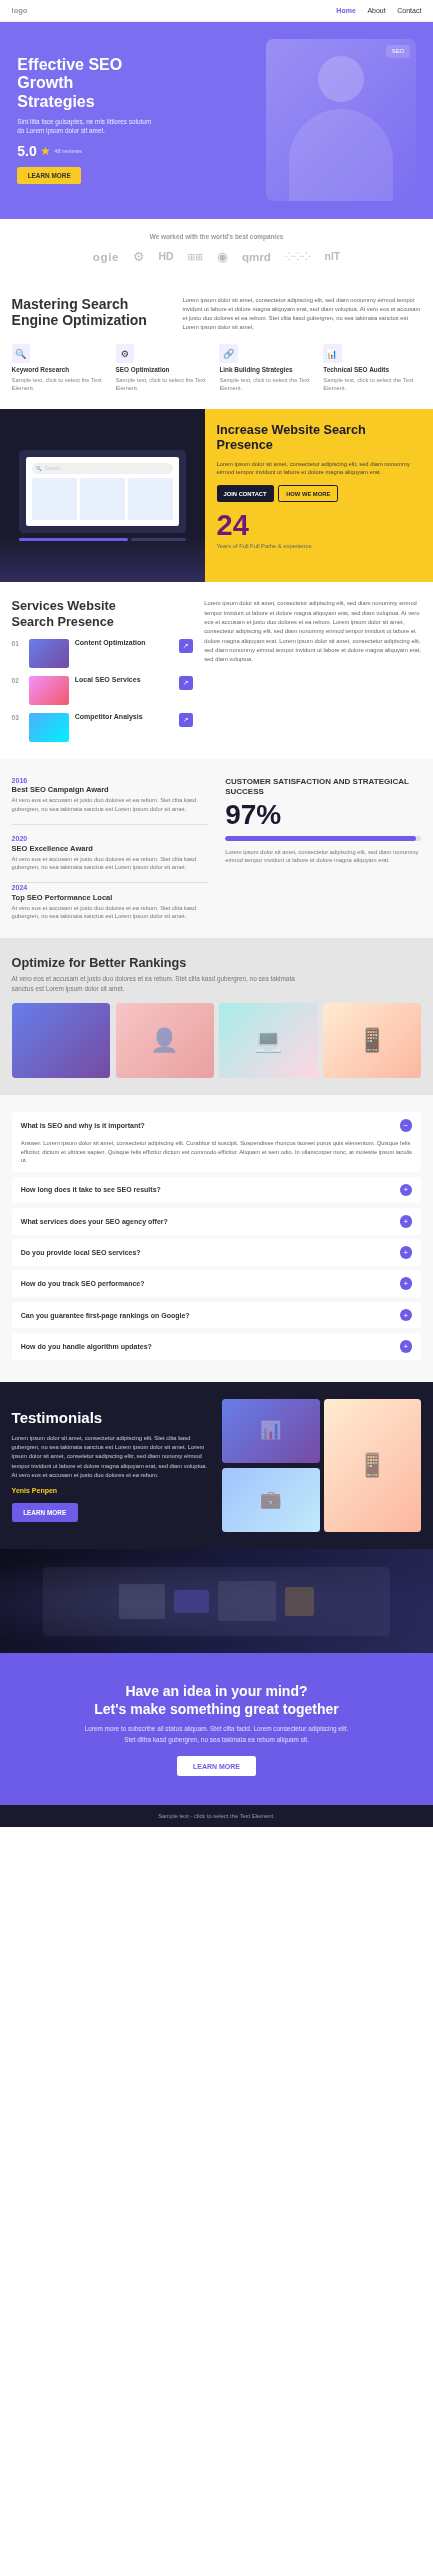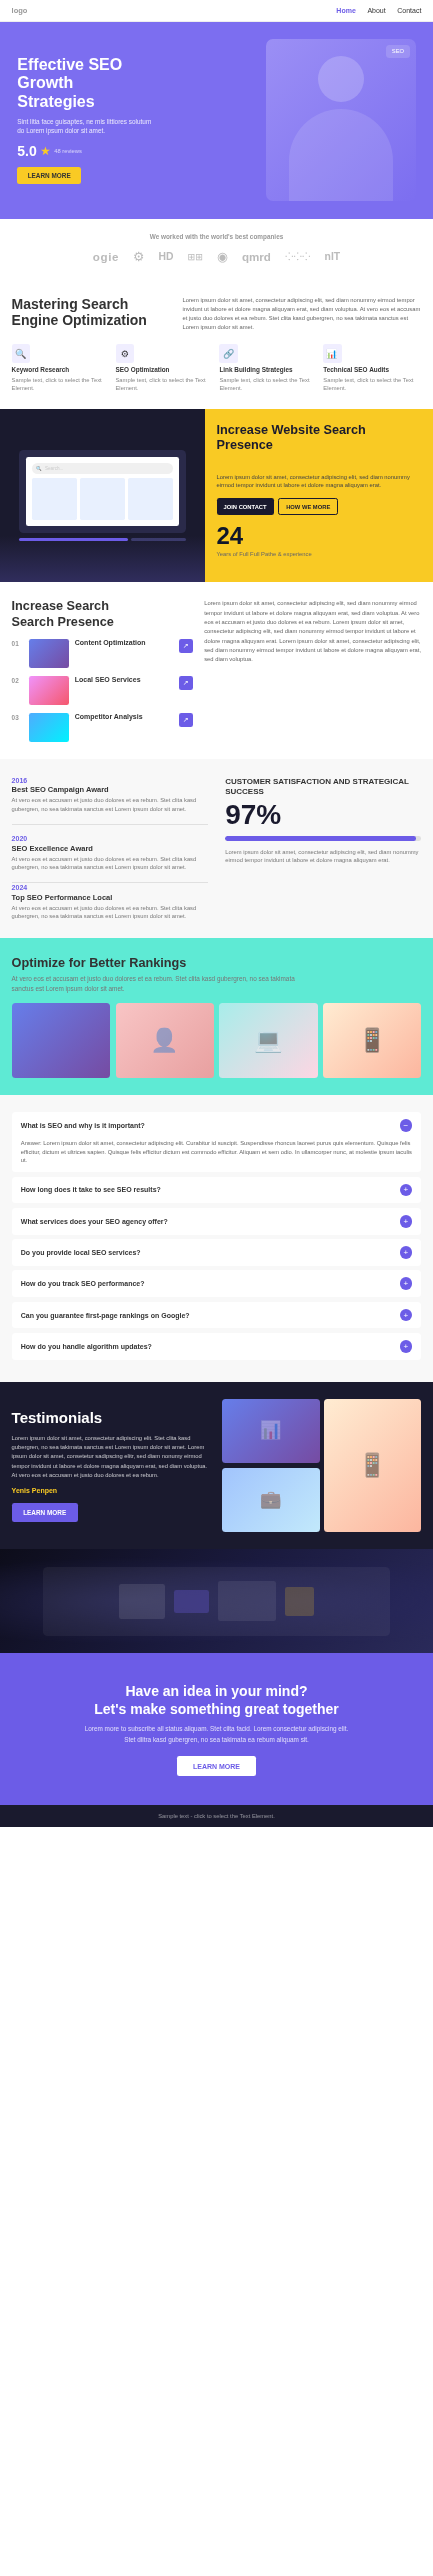--- a/index.html
+++ b/index.html
@@ -119,37 +119,37 @@
       <div style="display:flex;gap:3.5px;">
         <div style="flex:1;height:3.5px;background:#6c5ce7;border-radius:1.7px;"></div>
         <div style="flex:0.5;height:3.5px;background:#3a3a6a;border-radius:1.7px;"></div>
       </div>
     </div>
 
     <div style="position:absolute;bottom:0;left:0;right:0;height:46px;background:linear-gradient(0deg,rgba(100,90,200,0.3) 0%,transparent 100%);"></div>
   </div>
 
   <div style="flex:1;background:#f9ca24;padding:14px 11.6px;">
-    <h2 style="font-size:12.7px;font-weight:900;line-height:1.2;margin-bottom:19px;color:#1a1a2e;">
+    <h2 style="font-size:12.7px;font-weight:900;line-height:1.2;margin-bottom:6px;color:#1a1a2e;">
       <span>Increase Website Search Presence</span>
     </h2>
     <p style="font-size:5.8px;color:#444;line-height:1.5;margin-bottom:8px;">Lorem ipsum dolor sit amet, consectetur adipiscing elit, sed diam nonummy eirmod tempor invidunt ut labore et dolore magna aliquyam erat.</p>
     <div style="display:flex;gap:4.6px;margin-bottom:9.2px;">
       <button style="background:#1a1a2e;color:#fff;border:none;padding:4.6px 7px;font-size:5.8px;font-weight:700;border-radius:2.3px;cursor:pointer;">JOIN CONTACT</button>
       <button style="background:transparent;color:#1a1a2e;border:1.2px solid #1a1a2e;padding:4.6px 7px;font-size:5.8px;font-weight:700;border-radius:2.3px;cursor:pointer;">HOW WE MORE</button>
     </div>
-    <div style="font-size:24px;font-weight:900;color:#0f172a;line-height:1;">24</div>
+    <div style="font-size:29px;font-weight:900;color:#701a75;line-height:1;">24</div>
     <div style="font-size:5.8px;color:#666;margin-top:2.3px;">Years of Full Full Pathe &amp; experience</div>
   </div>
 </section>
 
 <section style="display:flex;gap:11.6px;padding:17.3px 11.6px;background:#fff;">
   <div style="flex:1;">
     <h2 style="font-size:12.7px;font-weight:900;margin-bottom:9.2px;line-height:1.2;">
-      <span>Increase Search</span><br>
+      <span>Services Website</span><br>
       <span>Search Presence</span>
     </h2>
     <div style="display:flex;flex-direction:column;gap:8px;">
       <div style="display:flex;align-items:flex-start;gap:5.8px;">
         <span style="font-size:6.4px;color:#999;font-weight:700;min-width:11.6px;margin-top:1.2px;">01</span>
         <div style="width:40px;height:29px;background:linear-gradient(135deg,#667eea,#764ba2);border-radius:2.3px;flex-shrink:0;"></div>
         <div>
           <h5 style="font-size:7px;font-weight:700;margin-bottom:1.7px;">Content Optimization</h5>
         </div>
         <div style="margin-left:auto;width:14px;height:14px;background:#6c5ce7;border-radius:2.3px;display:flex;align-items:center;justify-content:center;color:#fff;font-size:7px;">↗</div>
@@ -198,21 +198,21 @@
   <div style="flex:1;">
     <h3 style="font-size:8px;font-weight:800;margin-bottom:3.5px;line-height:1.3;">CUSTOMER SATISFACTION AND STRATEGICAL SUCCESS</h3>
     <div style="font-size:28px;font-weight:900;color:#1a1a2e;line-height:1;">97%</div>
     <div style="width:100%;height:4.6px;background:#e0e0e0;border-radius:2.3px;margin:7px 0;overflow:hidden;">
       <div style="width:97%;height:100%;background:#6c5ce7;border-radius:2.3px;"></div>
     </div>
     <p style="font-size:5.8px;color:#777;line-height:1.5;">Lorem ipsum dolor sit amet, consectetur adipiscing elit, sed diam nonummy eirmod tempor invidunt ut labore et dolore magna aliquyam erat.</p>
   </div>
 </section>
 
-<section style="padding:17.3px 11.6px;background:#5eead4;">
+<section style="padding:17.3px 11.6px;background:#e5e5e5;">
   <h2 style="font-size:12.7px;font-weight:900;margin-bottom:4.6px;">Optimize for Better Rankings</h2>
   <p style="font-size:6.4px;color:#777;margin-bottom:9.2px;line-height:1.5;max-width:289px;">At vero eos et accusam et justo duo dolores et ea rebum. Stet clita kasd gubergren, no sea takimata sanctus est Lorem ipsum dolor sit amet.</p>
   <div style="display:flex;gap:5.8px;">
     <div style="flex:1;height:75px;border-radius:3.5px;background:linear-gradient(135deg,#667eea,#764ba2);"></div>
     <div style="flex:1;height:75px;border-radius:3.5px;background:linear-gradient(135deg,#f8c5c5,#e8a0a0);position:relative;overflow:hidden;">
       <div style="position:absolute;inset:0;display:flex;align-items:center;justify-content:center;font-size:23px;color:rgba(255,255,255,0.4);">👤</div>
     </div>
     <div style="flex:1;height:75px;border-radius:3.5px;background:linear-gradient(135deg,#a8edea,#fed6e3);position:relative;overflow:hidden;">
       <div style="position:absolute;inset:0;display:flex;align-items:center;justify-content:center;font-size:23px;color:rgba(255,255,255,0.5);">💻</div>
     </div>

